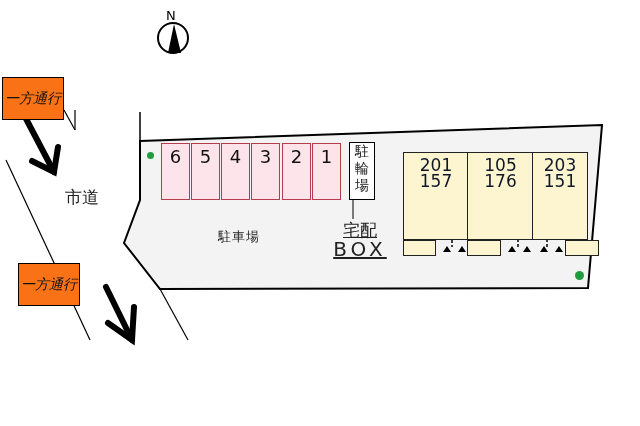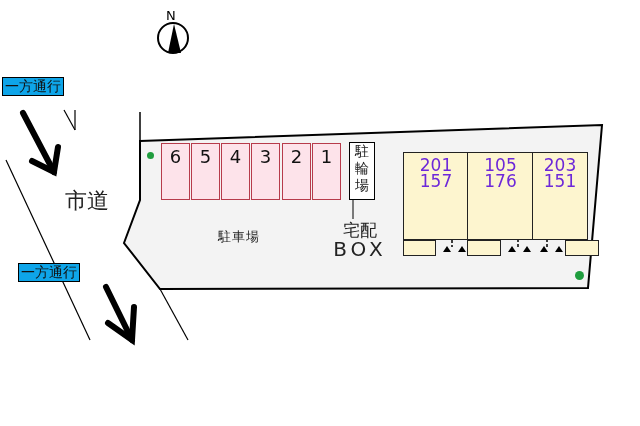--- a/index.html
+++ b/index.html
@@ -1,35 +1,35 @@
 <!DOCTYPE html>
 <html><head>
 <meta charset="utf-8">
 <style>
   html, body { margin: 0; padding: 0; background: #ffffff; }
   body { width: 640px; height: 426px; position: relative; overflow: hidden;
          font-family: "DejaVu Sans", "Liberation Sans", sans-serif; }
   svg.map { position: absolute; left: 0; top: 0; }
-  .label-box { position: absolute; border: 1.5px solid #000; background: #0ea5e9;
-               font-size: 14px; line-height: 17px; padding: 0 2px; color: #111; white-space: nowrap; }
-  .road-name { position: absolute; font-size: 22px; color: #222; text-align: center; }
+  .label-box { position: absolute; border: 1.5px solid #000; background: #f97316;
+               font-size: 14px; line-height: 17px; padding: 12px 2px; color: #111; white-space: nowrap; font-style: italic; }
+  .road-name { position: absolute; font-size: 17px; color: #222; text-align: center; }
   .lot-label { position: absolute; font-size: 13px; color: #222; letter-spacing: 1px; }
   .space { position: absolute; top: 143px; height: 57px; width: 29px; background: #fde3ea;
            border: 1px solid #b73b4b; box-sizing: border-box; text-align: center;
            font-size: 18px; padding-top: 2px; color: #111; }
   .bike { position: absolute; left: 349px; top: 142px; width: 26px; height: 58px;
           border: 1.5px solid #000; background: #fff; box-sizing: border-box;
           font-size: 14px; line-height: 17px; text-align: center; color: #222; }
   .delivery { position: absolute; left: 330px; top: 221px; font-size: 17px; line-height: 19px;
-              text-align: center; color: #222; width: 60px; }
+              text-align: center; color: #222; width: 60px; text-decoration: underline; }
   .delivery .box { letter-spacing: 4px; font-size: 20px; }
   .unit { position: absolute; top: 152px; height: 88px; background: #fdf5cf;
           border: 1.5px solid #222; box-sizing: border-box; }
   .unit-num { position: absolute; top: 4px; width: 100%; text-align: center; font-size: 17px;
-              line-height: 16px; color: #6d28d9; }
+              line-height: 16px; color: #0f172a; }
   .porch { position: absolute; top: 240px; height: 16px; background: #fdf5cf;
            border: 1.5px solid #222; box-sizing: border-box; }
   .green-dot { position: absolute; width: 9px; height: 9px; border-radius: 50%; background: #1f9d3e; }
 </style>
 </head>
 <body>
 
 <svg class="map" width="640" height="426" viewBox="0 0 640 426">
 
   <polygon points="140,141 602,125 588,288 160,289 124,243 140,200" fill="#f3f3f3" stroke="#000" stroke-width="2"></polygon>

